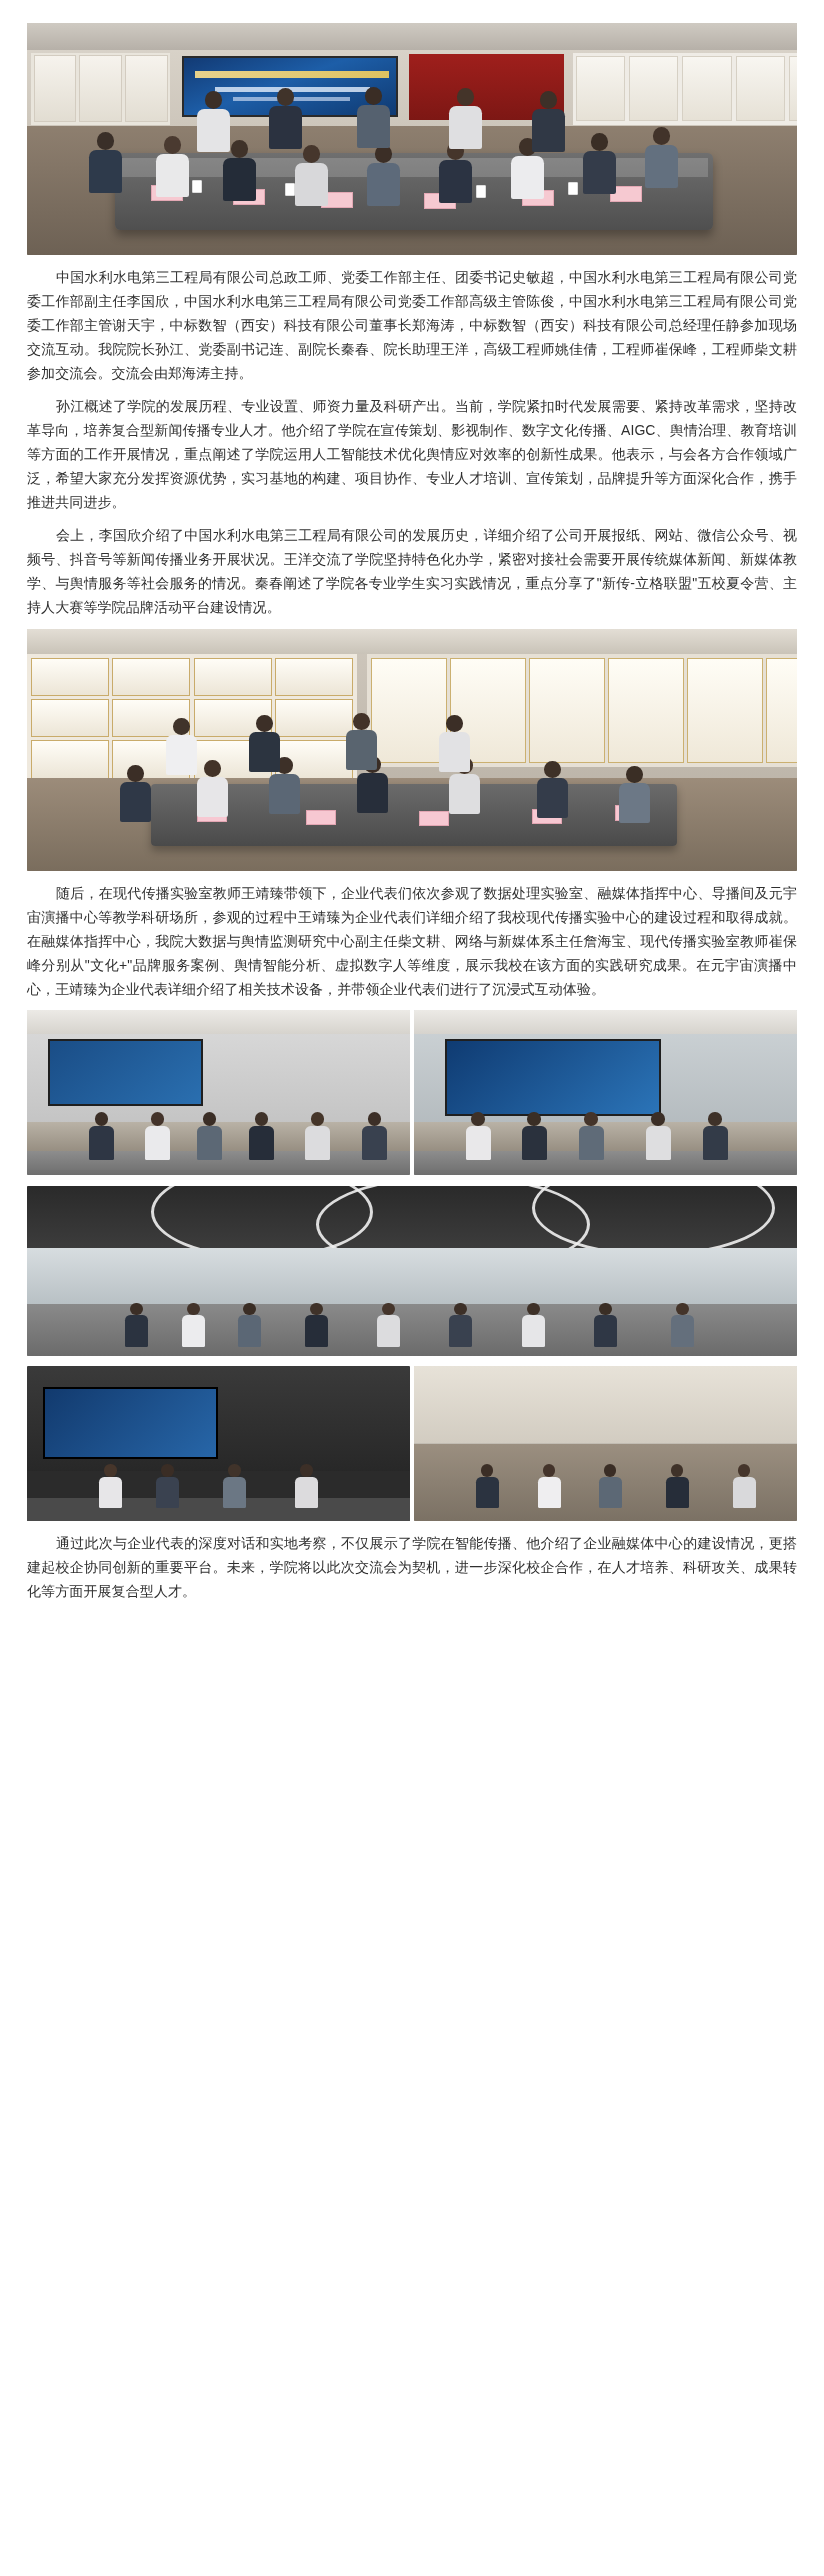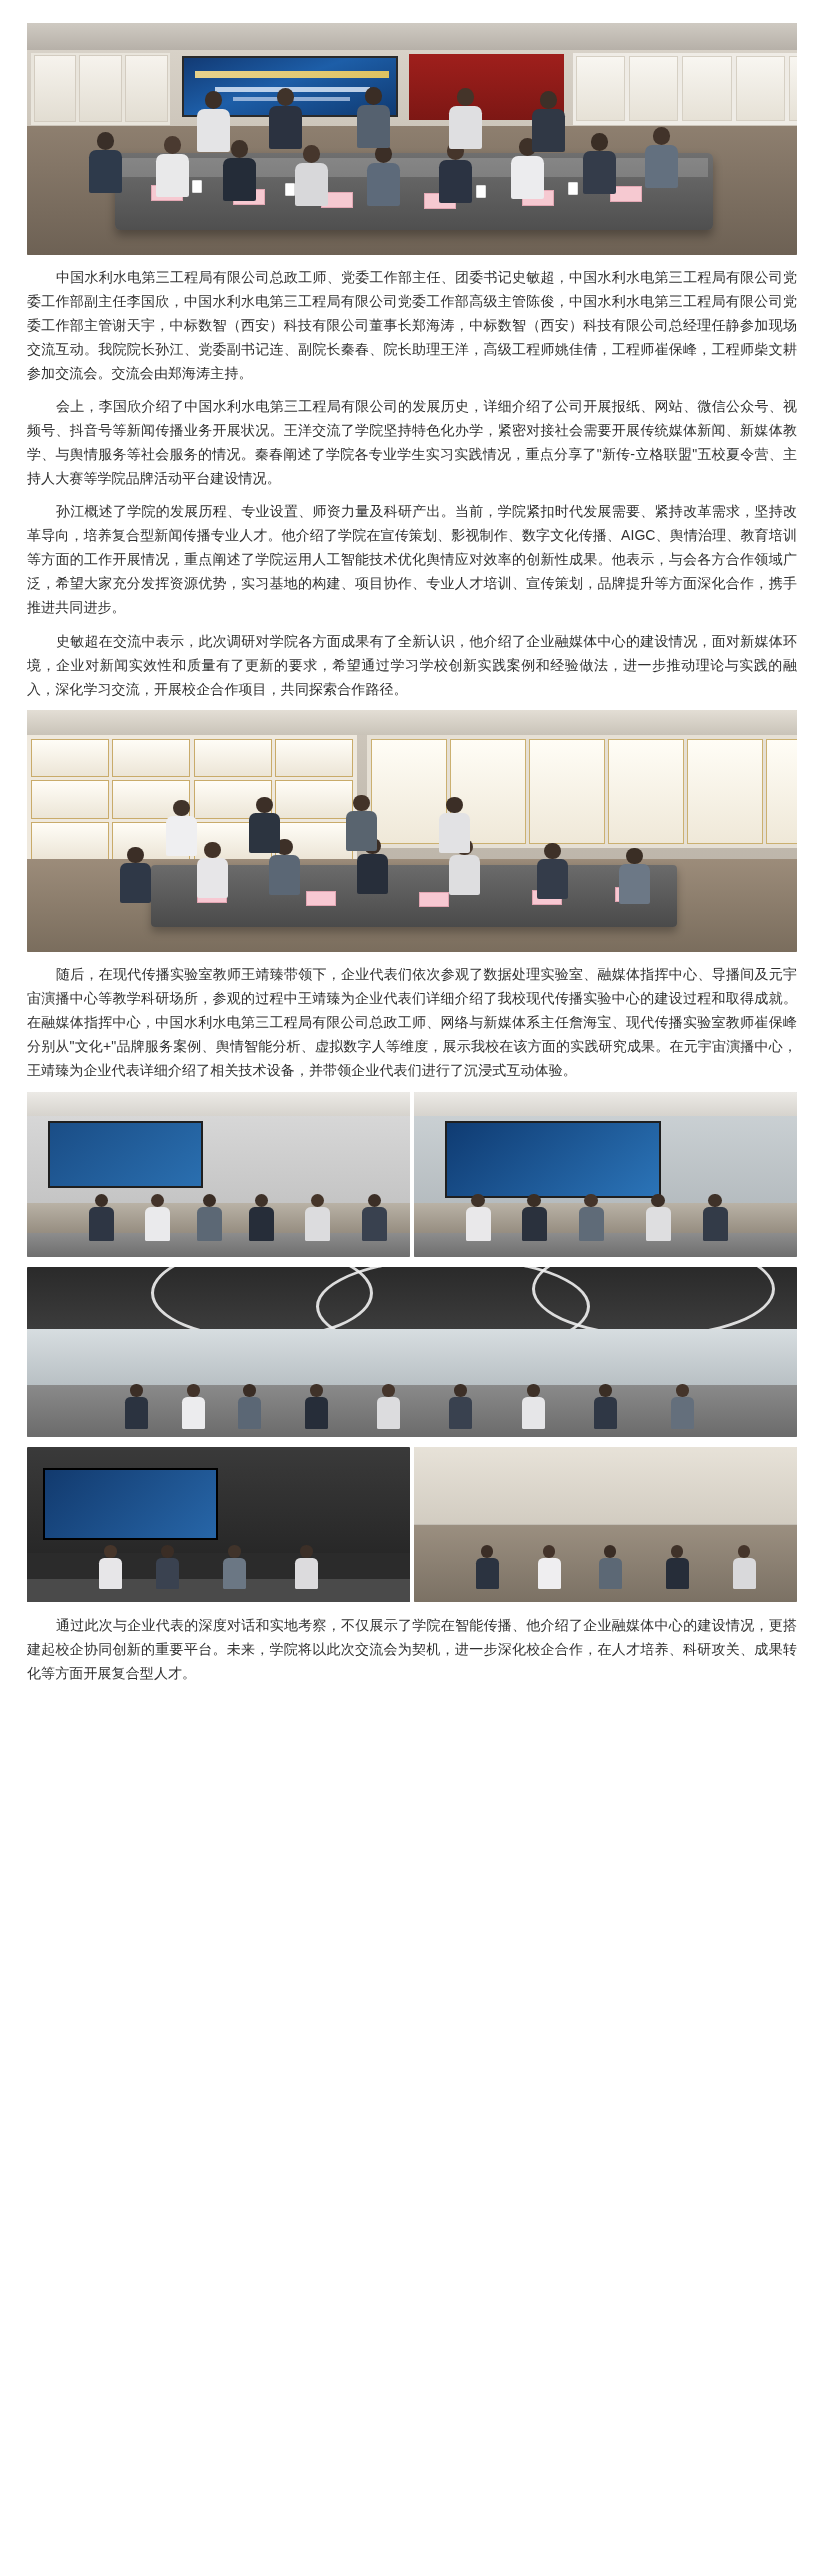--- a/index.html
+++ b/index.html
@@ -276,23 +276,22 @@
           <div class="body" style="background:#dfdfe1;"></div>
       </div>
       <div class="person" style="left:505px; bottom:103px;">
         <div class="head" style="background:#3d3028;"></div>
           <div class="body" style="background:#303845;"></div>
       </div>
     </div>
   </div>
 
   <p class="para">中国水利水电第三工程局有限公司总政工师、党委工作部主任、团委书记史敏超，中国水利水电第三工程局有限公司党委工作部副主任李国欣，中国水利水电第三工程局有限公司党委工作部高级主管陈俊，中国水利水电第三工程局有限公司党委工作部主管谢天宇，中标数智（西安）科技有限公司董事长郑海涛，中标数智（西安）科技有限公司总经理任静参加现场交流互动。我院院长孙江、党委副书记连、副院长秦春、院长助理王洋，高级工程师姚佳倩，工程师崔保峰，工程师柴文耕参加交流会。交流会由郑海涛主持。</p>
+  <p class="para">孙江概述了学院的发展历程、专业设置、师资力量及科研产出。当前，学院紧扣时代发展需要、紧持改革需求，坚持改革导向，培养复合型新闻传播专业人才。他介绍了学院在宣传策划、影视制作、数字文化传播、AIGC、舆情治理、教育培训等方面的工作开展情况，重点阐述了学院运用人工智能技术优化舆情应对效率的创新性成果。他表示，与会各方合作领域广泛，希望大家充分发挥资源优势，实习基地的构建、项目协作、专业人才培训、宣传策划，品牌提升等方面深化合作，携手推进共同进步。</p>
   <p class="para">会上，李国欣介绍了中国水利水电第三工程局有限公司的发展历史，详细介绍了公司开展报纸、网站、微信公众号、视频号、抖音号等新闻传播业务开展状况。王洋交流了学院坚持特色化办学，紧密对接社会需要开展传统媒体新闻、新媒体教学、与舆情服务等社会服务的情况。秦春阐述了学院各专业学生实习实践情况，重点分享了"新传-立格联盟"五校夏令营、主持人大赛等学院品牌活动平台建设情况。</p>
-  <p class="para">孙江概述了学院的发展历程、专业设置、师资力量及科研产出。当前，学院紧扣时代发展需要、紧持改革需求，坚持改革导向，培养复合型新闻传播专业人才。他介绍了学院在宣传策划、影视制作、数字文化传播、AIGC、舆情治理、教育培训等方面的工作开展情况，重点阐述了学院运用人工智能技术优化舆情应对效率的创新性成果。他表示，与会各方合作领域广泛，希望大家充分发挥资源优势，实习基地的构建、项目协作、专业人才培训、宣传策划，品牌提升等方面深化合作，携手推进共同进步。</p>
-  <p class="para">史敏超在交流中表示，此次调研对学院各方面成果有了全新认识，他介绍了企业融媒体中心的建设情况，面对新媒体环境，企业对新闻实效性和质量有了更新的要求，希望通过学习学校创新实践案例和经验做法，进一步推动理论与实践的融入，深化学习交流，开展校企合作项目，共同探索合作路径。</p>
 
   <div class="figure">
     <div class="photo ph2">
       <div class="ceil"></div>
       <div class="wall">
         <i></i>
           <i></i>
           <i></i>
           <i></i>
           <i></i>
@@ -360,21 +359,21 @@
         <div class="head" style="background:#423228;"></div>
           <div class="body" style="background:#59646f;"></div>
       </div>
       <div class="person" style="left:412px; bottom:99px;">
         <div class="head" style="background:#3b2e26;"></div>
           <div class="body" style="background:#e2e2e4;"></div>
       </div>
     </div>
   </div>
 
-  <p class="para">随后，在现代传播实验室教师王靖臻带领下，企业代表们依次参观了数据处理实验室、融媒体指挥中心、导播间及元宇宙演播中心等教学科研场所，参观的过程中王靖臻为企业代表们详细介绍了我校现代传播实验中心的建设过程和取得成就。在融媒体指挥中心，中国水利水电第三工程局有限公司总政工师、网络与新媒体系主任詹海宝、现代传播实验室教师崔保峰分别从"文化+"品牌服务案例、舆情智能分析、虚拟数字人等维度，展示我校在该方面的实践研究成果。在元宇宙演播中心，王靖臻为企业代表详细介绍了相关技术设备，并带领企业代表们进行了沉浸式互动体验。</p>
+  <p class="para">随后，在现代传播实验室教师王靖臻带领下，企业代表们依次参观了数据处理实验室、融媒体指挥中心、导播间及元宇宙演播中心等教学科研场所，参观的过程中王靖臻为企业代表们详细介绍了我校现代传播实验中心的建设过程和取得成就。在融媒体指挥中心，我院大数据与舆情监测研究中心副主任柴文耕、网络与新媒体系主任詹海宝、现代传播实验室教师崔保峰分别从"文化+"品牌服务案例、舆情智能分析、虚拟数字人等维度，展示我校在该方面的实践研究成果。在元宇宙演播中心，王靖臻为企业代表详细介绍了相关技术设备，并带领企业代表们进行了沉浸式互动体验。</p>
 
   <div class="figure">
     <div class="ph3row">
       <div class="photo ph3 ph3a">
         <div class="ceilstrip"></div>
         <div class="bigscreen"></div>
         <div class="deskrow"></div>
         <div class="fl"></div>
         <div class="person" style="left:62px;">
             <div class="head" style="background:#3b2e26;"></div>

